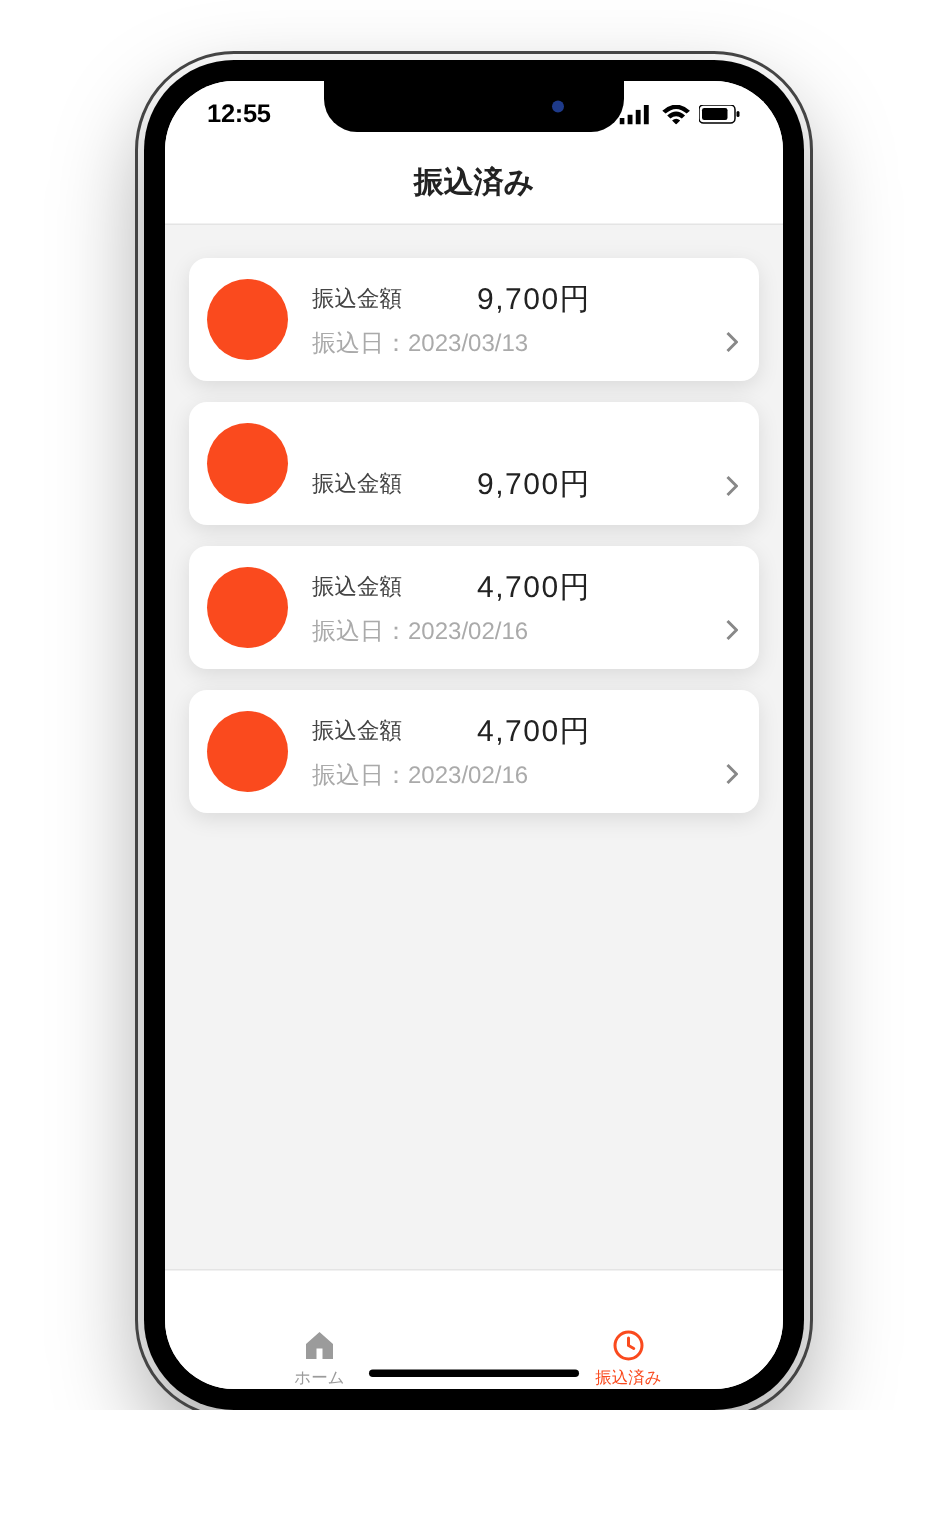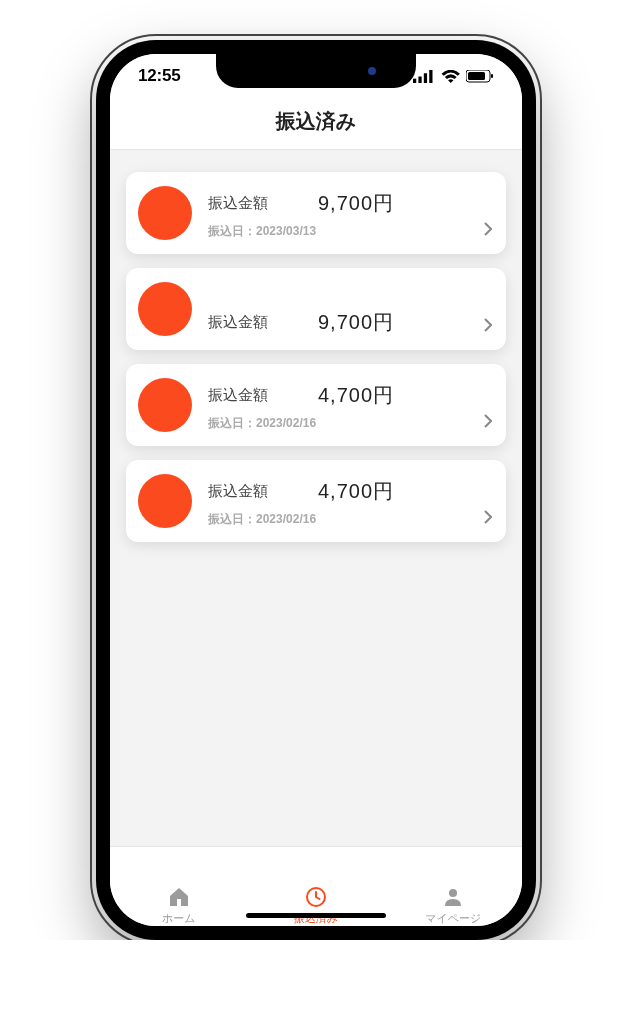--- a/index.html
+++ b/index.html
@@ -60,21 +60,21 @@
     .card-circle {
       width:54px; height:54px; border-radius:50%; background:#fa4a1e;
       flex-shrink:0;
     }
     .card-body {
       flex:1; margin-left:16px; display:flex; flex-direction:column; gap:6px;
     }
     .card-top { display:flex; align-items:center; }
     .card-label { font-size:15px; color:#444; font-weight:500; width:110px; }
     .card-amount { font-size:20px; font-weight:400; color:#222; letter-spacing:1px; }
-    .card-date { font-size:12px; color:#aaa;font-weight:bold; }
+    .card-date { font-size:16px; color:#aaa; }
 
     .chev { margin-left:6px; color:#888; }
     .chev svg{ width:8px; height:14px; }
 
     .tabbar {
       height:80px; background:#fff; border-top:1px solid #e4e4e4;
       display:flex; align-items:flex-end; padding-top:8px;
     }
     .tab {
       flex:1; display:flex; flex-direction:column; align-items:center; gap:2px;
@@ -187,24 +187,17 @@
           </svg>
         <span>ホーム</span>
       </div>
       <div class="tab active">
         <svg viewBox="0 0 24 24">
             <circle cx="12" cy="12" r="9" fill="none" stroke="currentColor" stroke-width="2"></circle>
             <path d="M12 7 V12 L15.5 14" fill="none" stroke="currentColor" stroke-width="2" stroke-linecap="round"></path>
           </svg>
         <span>振込済み</span>
       </div>
-      <div class="tab">
-        <svg viewBox="0 0 24 24">
-            <circle cx="12" cy="8" r="4" fill="currentColor"></circle>
-            <path d="M4 21 Q4 14 12 14 Q20 14 20 21 Z" fill="currentColor"></path>
-          </svg>
-        <span>マイページ</span>
-      </div>
     </div>
 
     <div class="home-indicator"></div>
   </div>
 </div>
 
 </body></html>

